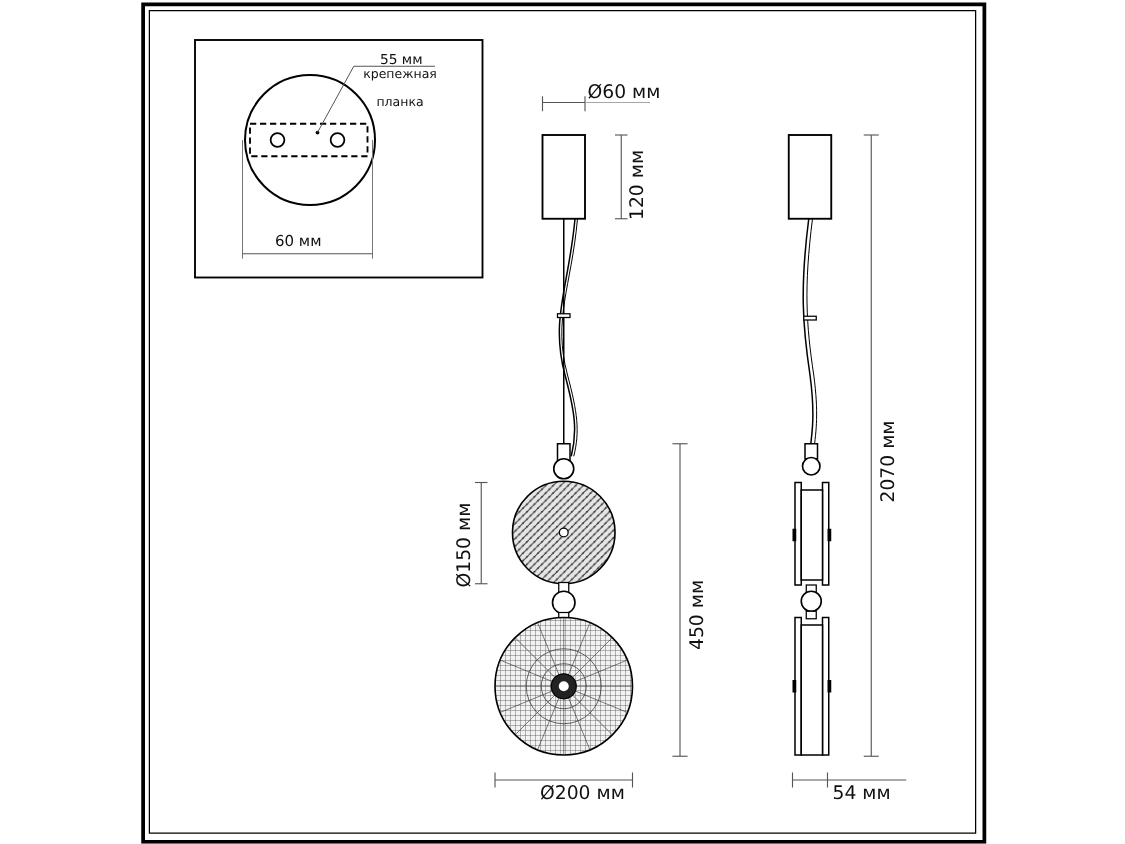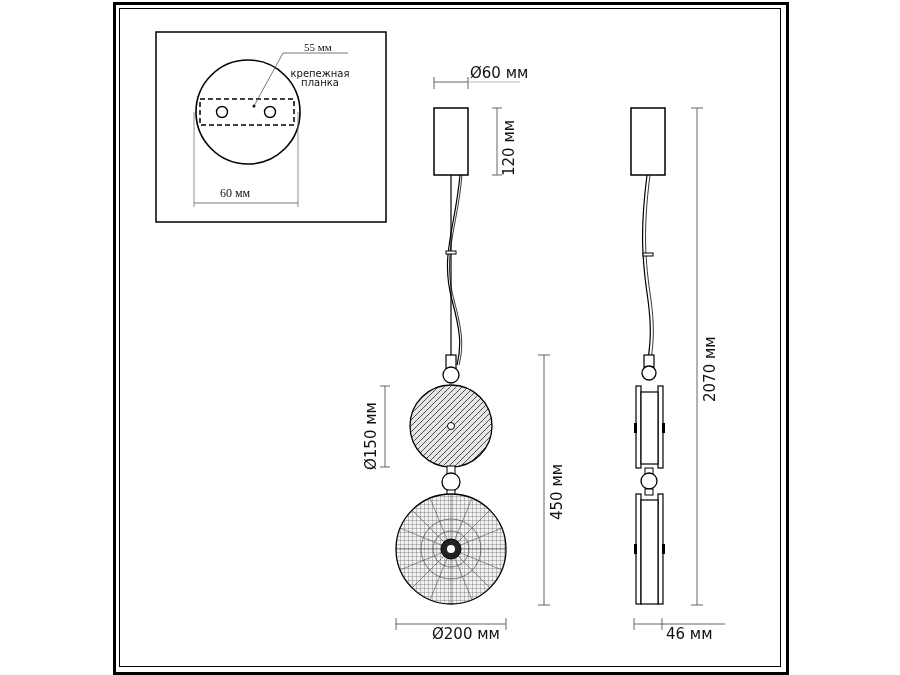--- a/index.html
+++ b/index.html
@@ -5,21 +5,21 @@
     html, body { margin: 0; padding: 0; background: #ffffff; }
     body { width: 900px; height: 675px; position: relative; overflow: hidden;
            font-family: "DejaVu Sans", sans-serif; color: #111; }
     .frame-outer { position: absolute; left: 113px; top: 2px; width: 670px; height: 667px;
                    border: 3px solid #000; box-sizing: content-box; }
     .frame-inner { position: absolute; left: 119px; top: 8px; width: 660px; height: 657px;
                    border: 1px solid #000; }
     svg.drawing { position: absolute; left: 0; top: 0; }
     .lbl { position: absolute; white-space: nowrap; color: #111; }
     .lbl-md { font-size: 15px; }
-    .lbl-sm { font-size: 11px; line-height: 11px; font-family: Liberation Serif, serif; }
+    .lbl-sm { font-size: 11px; line-height: 11px; }
     .lbl-xs { font-size: 10px; line-height: 11px; text-align: center; }
     .rot { transform-origin: 0 0; transform: rotate(-90deg); }
   </style>
 </head>
 <body>
 
 <div class="frame-outer"></div>
 <div class="frame-inner"></div>
 
 <svg class="drawing" width="900" height="675" viewBox="0 0 900 675">
@@ -134,24 +134,24 @@
     <line x1="691" y1="108" x2="703" y2="108" stroke="#555" stroke-width="0.9"></line>
     <line x1="691" y1="605" x2="703" y2="605" stroke="#555" stroke-width="0.9"></line>
 
     <line x1="634" y1="624" x2="725" y2="624" stroke="#555" stroke-width="0.9"></line>
     <line x1="634" y1="618" x2="634" y2="630" stroke="#555" stroke-width="0.9"></line>
     <line x1="662" y1="618" x2="662" y2="630" stroke="#555" stroke-width="0.9"></line>
   </g>
 </svg>
 
 <span class="lbl lbl-sm" style="left:304px; top:42px;">55 мм</span>
-<span class="lbl lbl-xs" style="left:285px; top:68px; width:70px;">крепежная</span>
+<span class="lbl lbl-xs" style="left:285px; top:54px; width:70px;">крепежная</span>
 <span class="lbl lbl-xs" style="left:285px; top:77px; width:70px;">планка</span>
 <span class="lbl lbl-sm" style="left:220px; top:188px; font-size:12px;">60 мм</span>
 
 <span class="lbl lbl-md" style="left:470px; top:64px;">Ø60 мм</span>
 <span class="lbl lbl-md rot" style="left:500px; top:176px;">120 мм</span>
 <span class="lbl lbl-md rot" style="left:362px; top:470px;">Ø150 мм</span>
 <span class="lbl lbl-md rot" style="left:548px; top:520px;">450 мм</span>
 <span class="lbl lbl-md" style="left:432px; top:625px;">Ø200 мм</span>
 
 <span class="lbl lbl-md rot" style="left:701px; top:402px;">2070 мм</span>
-<span class="lbl lbl-md" style="left:666px; top:625px;">46 мм</span>
+<span class="lbl lbl-md" style="left:666px; top:625px;">54 мм</span>
 
 </body></html>

